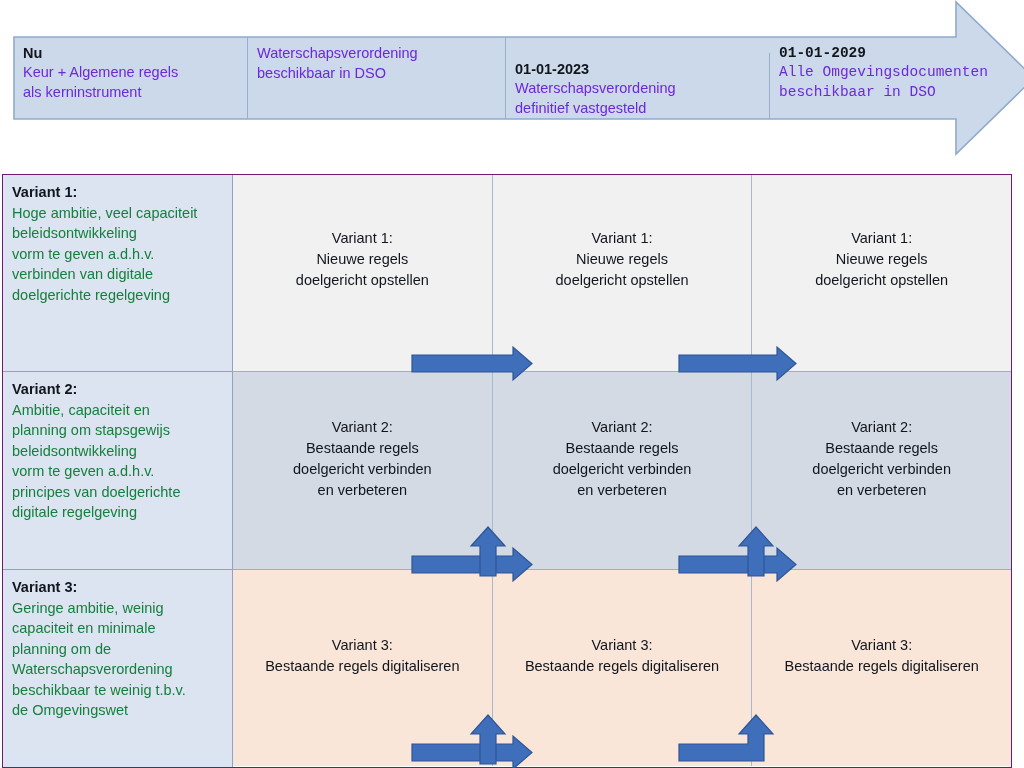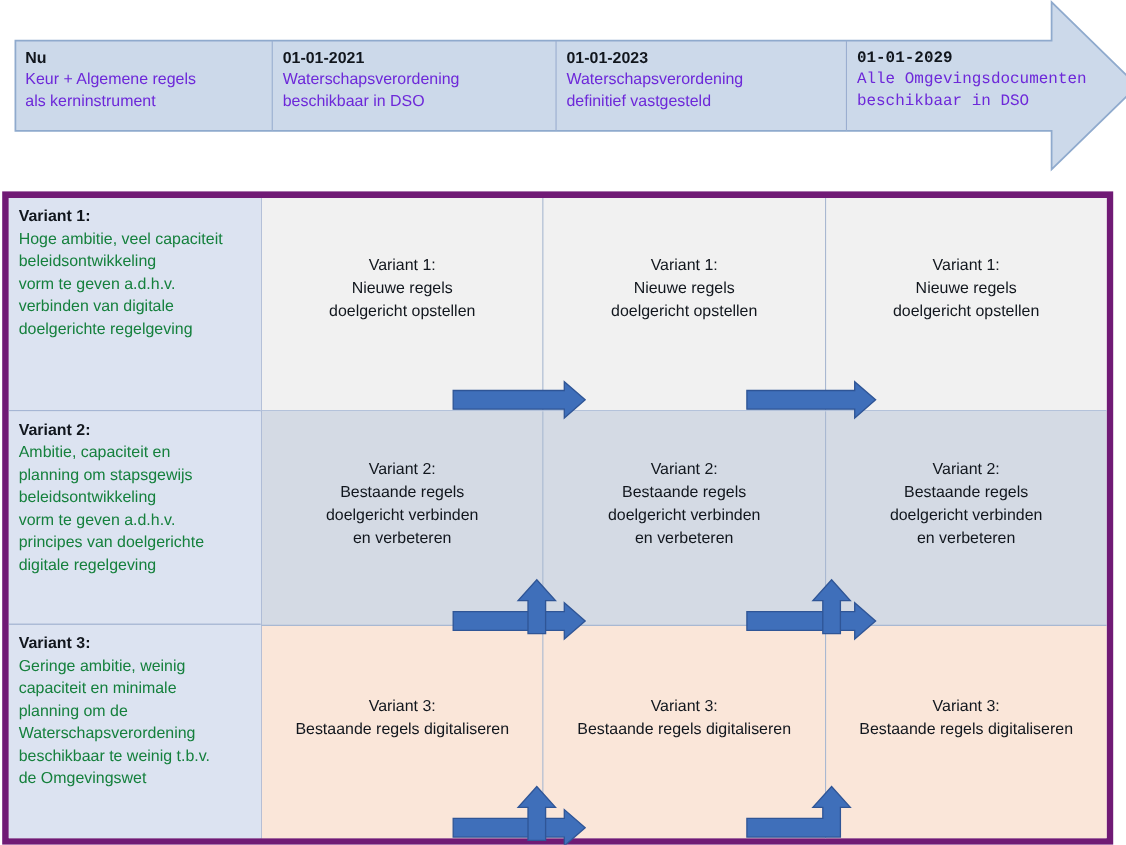--- a/index.html
+++ b/index.html
@@ -38,21 +38,21 @@
   }
   .tl-cell {
     box-sizing: border-box;
     padding: 7px 9px 0 9px;
     border-right: 1px solid #9aaed0;
     flex: 0 0 auto;
   }
   .tl-cell:last-child { border-right: none; font-family: Liberation Mono, monospace; }
   .tl-cell.w1 { width: 234px; }
   .tl-cell.w2 { width: 258px; }
-  .tl-cell.w3 { width: 264px; }
+  .tl-cell.w3 { width: 264px; margin-top: 16px; }
   .tl-cell.w4 { width: 254px; }
   .tl-date {
     font-weight: bold;
     font-size: 14.5px;
     color: #11161d;
     line-height: 19px;
     white-space: nowrap;
   }
   .tl-desc {
     font-size: 14.5px;
@@ -61,21 +61,21 @@
     white-space: nowrap;
   }
 
   
   #matrix {
     position: absolute;
     left: 2px;
     top: 174px;
     width: 1010px;
     height: 594px;
-    border: 6px solid #701a75;
+    border: 1px solid #701a75;
     box-sizing: border-box;
     display: flex;
   }
   #variant-col {
     width: 230px;
     flex: 0 0 230px;
     display: flex;
     flex-direction: column;
     border-right: 1px solid #8fa3c8;
     box-sizing: border-box;
@@ -155,21 +155,20 @@
     <polygon points="2,37 944,37 944,2 1022,78 944,154 944,119 2,119" fill="#ccd9ea" stroke="#8faacd" stroke-width="1.6"></polygon>
   </svg>
 
   <div id="timeline-cells">
     <div class="tl-cell w1">
       <div class="tl-date">Nu</div>
       <div class="tl-desc">Keur + Algemene regels</div>
       <div class="tl-desc">als kerninstrument</div>
     </div>
     <div class="tl-cell w2">
-      <div class="tl-date">01-01-2021</div>
       <div class="tl-desc">Waterschapsverordening</div>
       <div class="tl-desc">beschikbaar in DSO</div>
     </div>
     <div class="tl-cell w3">
       <div class="tl-date">01-01-2023</div>
       <div class="tl-desc">Waterschapsverordening</div>
       <div class="tl-desc">definitief vastgesteld</div>
     </div>
     <div class="tl-cell w4">
       <div class="tl-date">01-01-2029</div>

